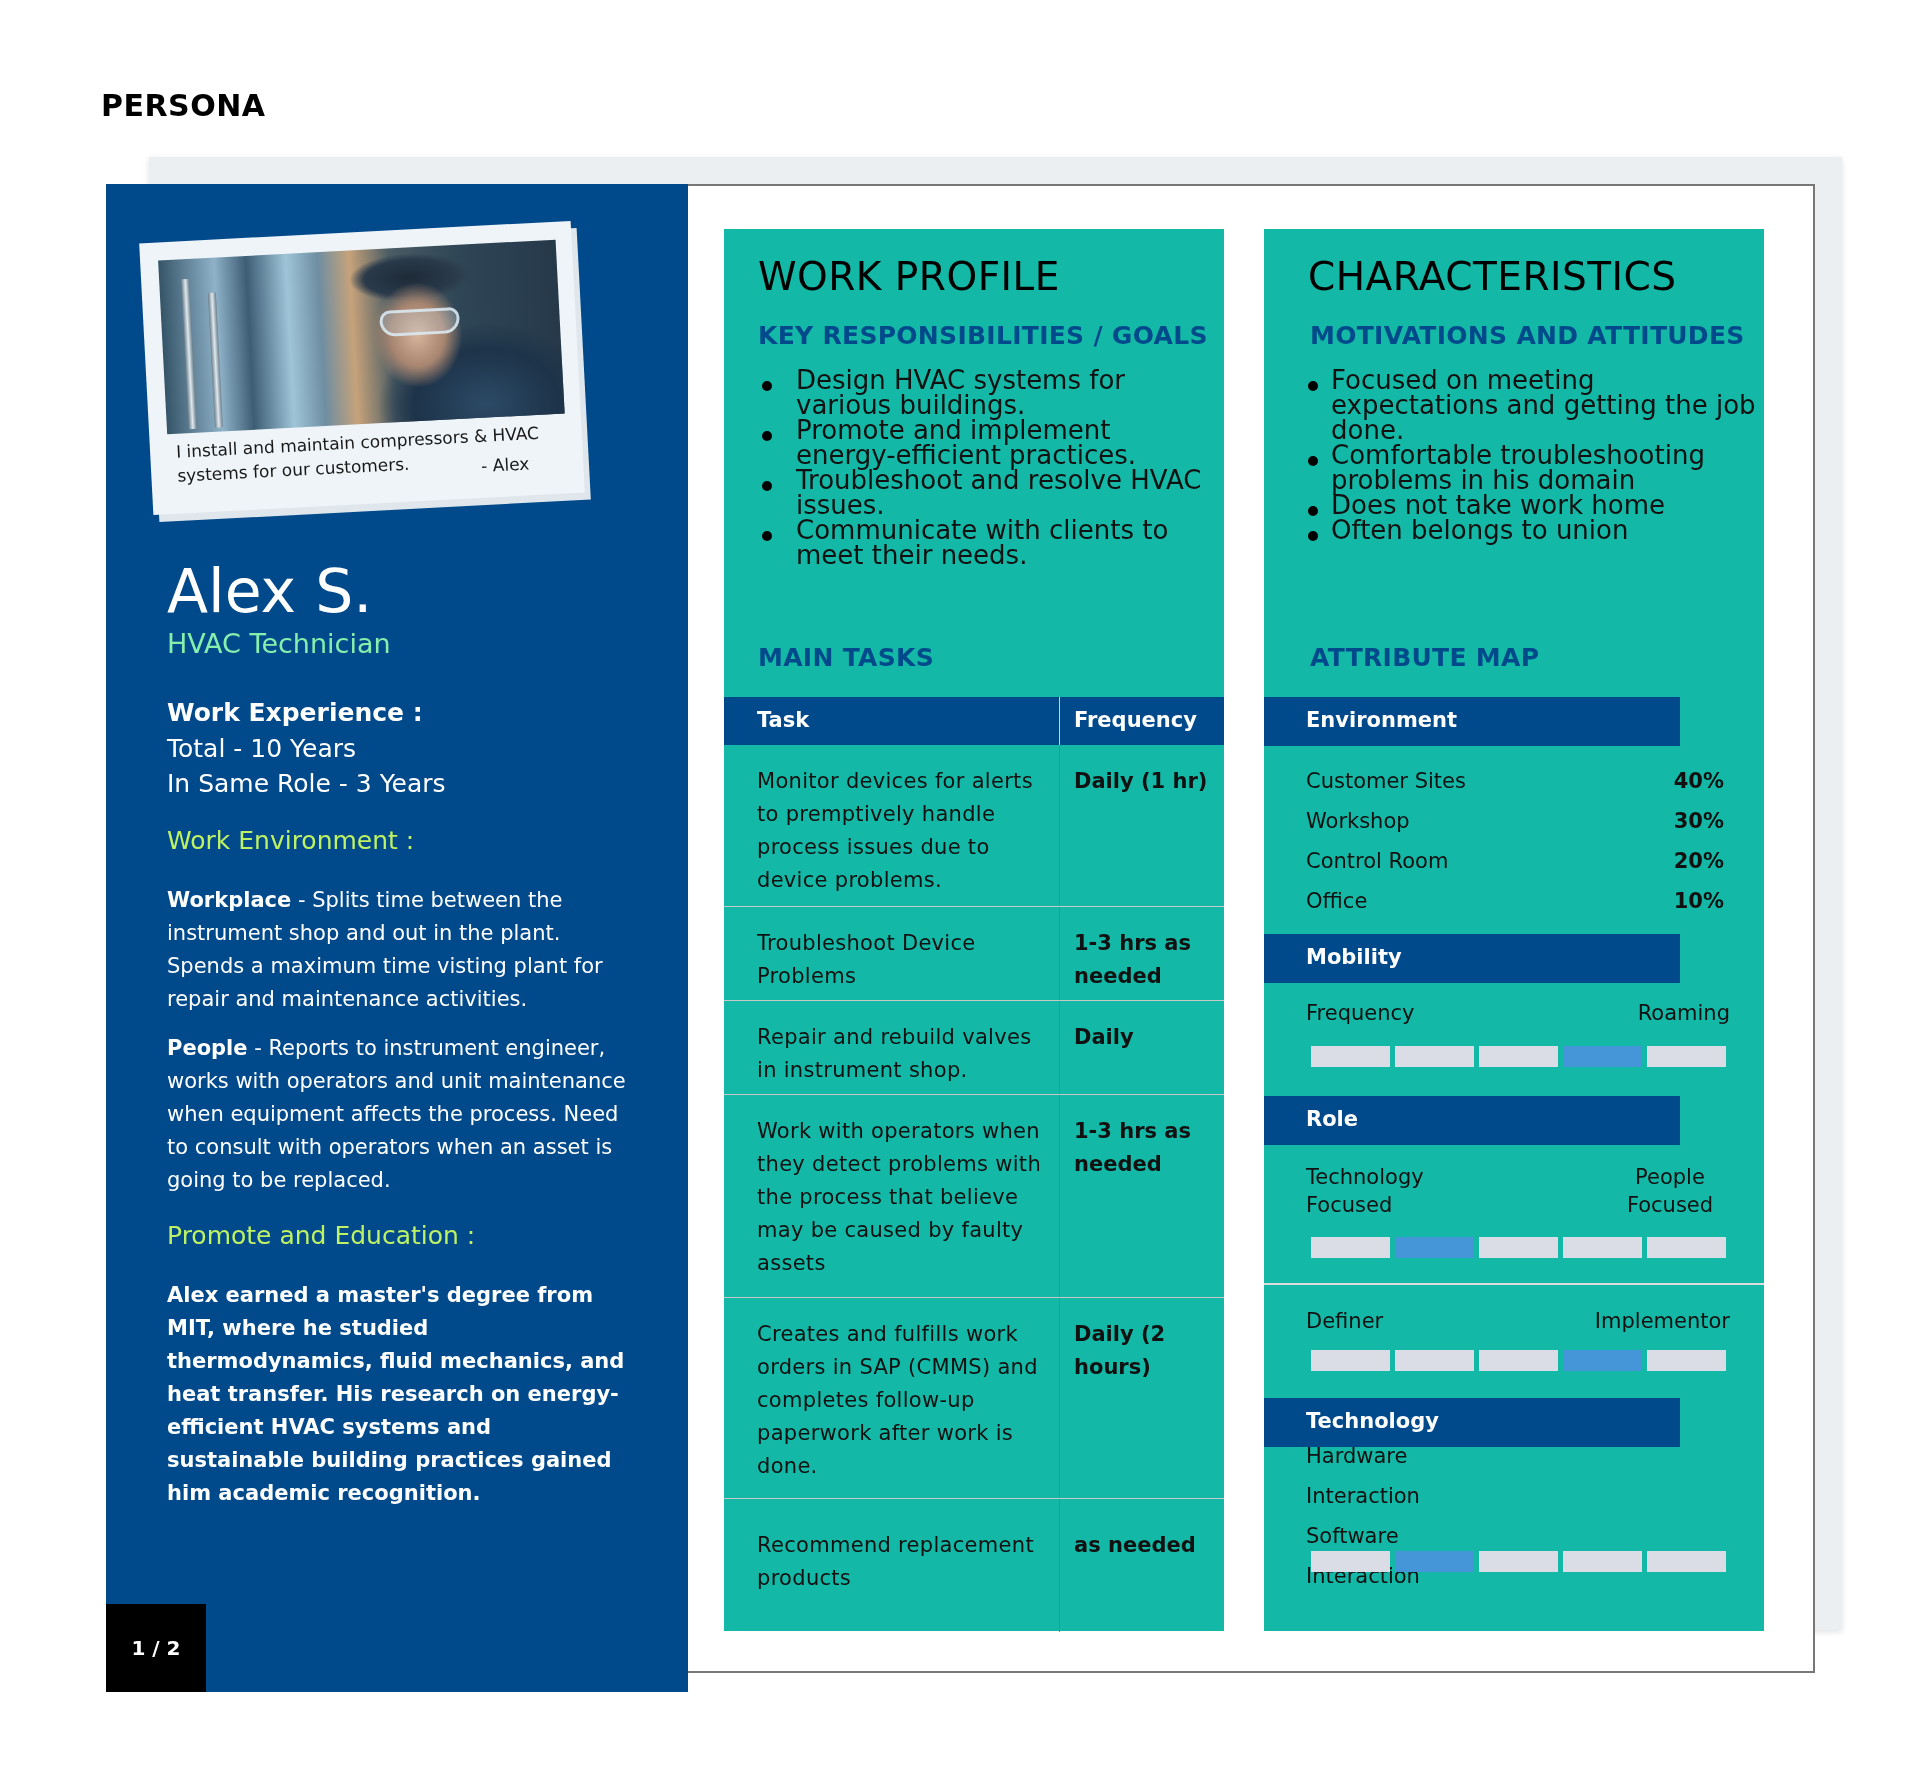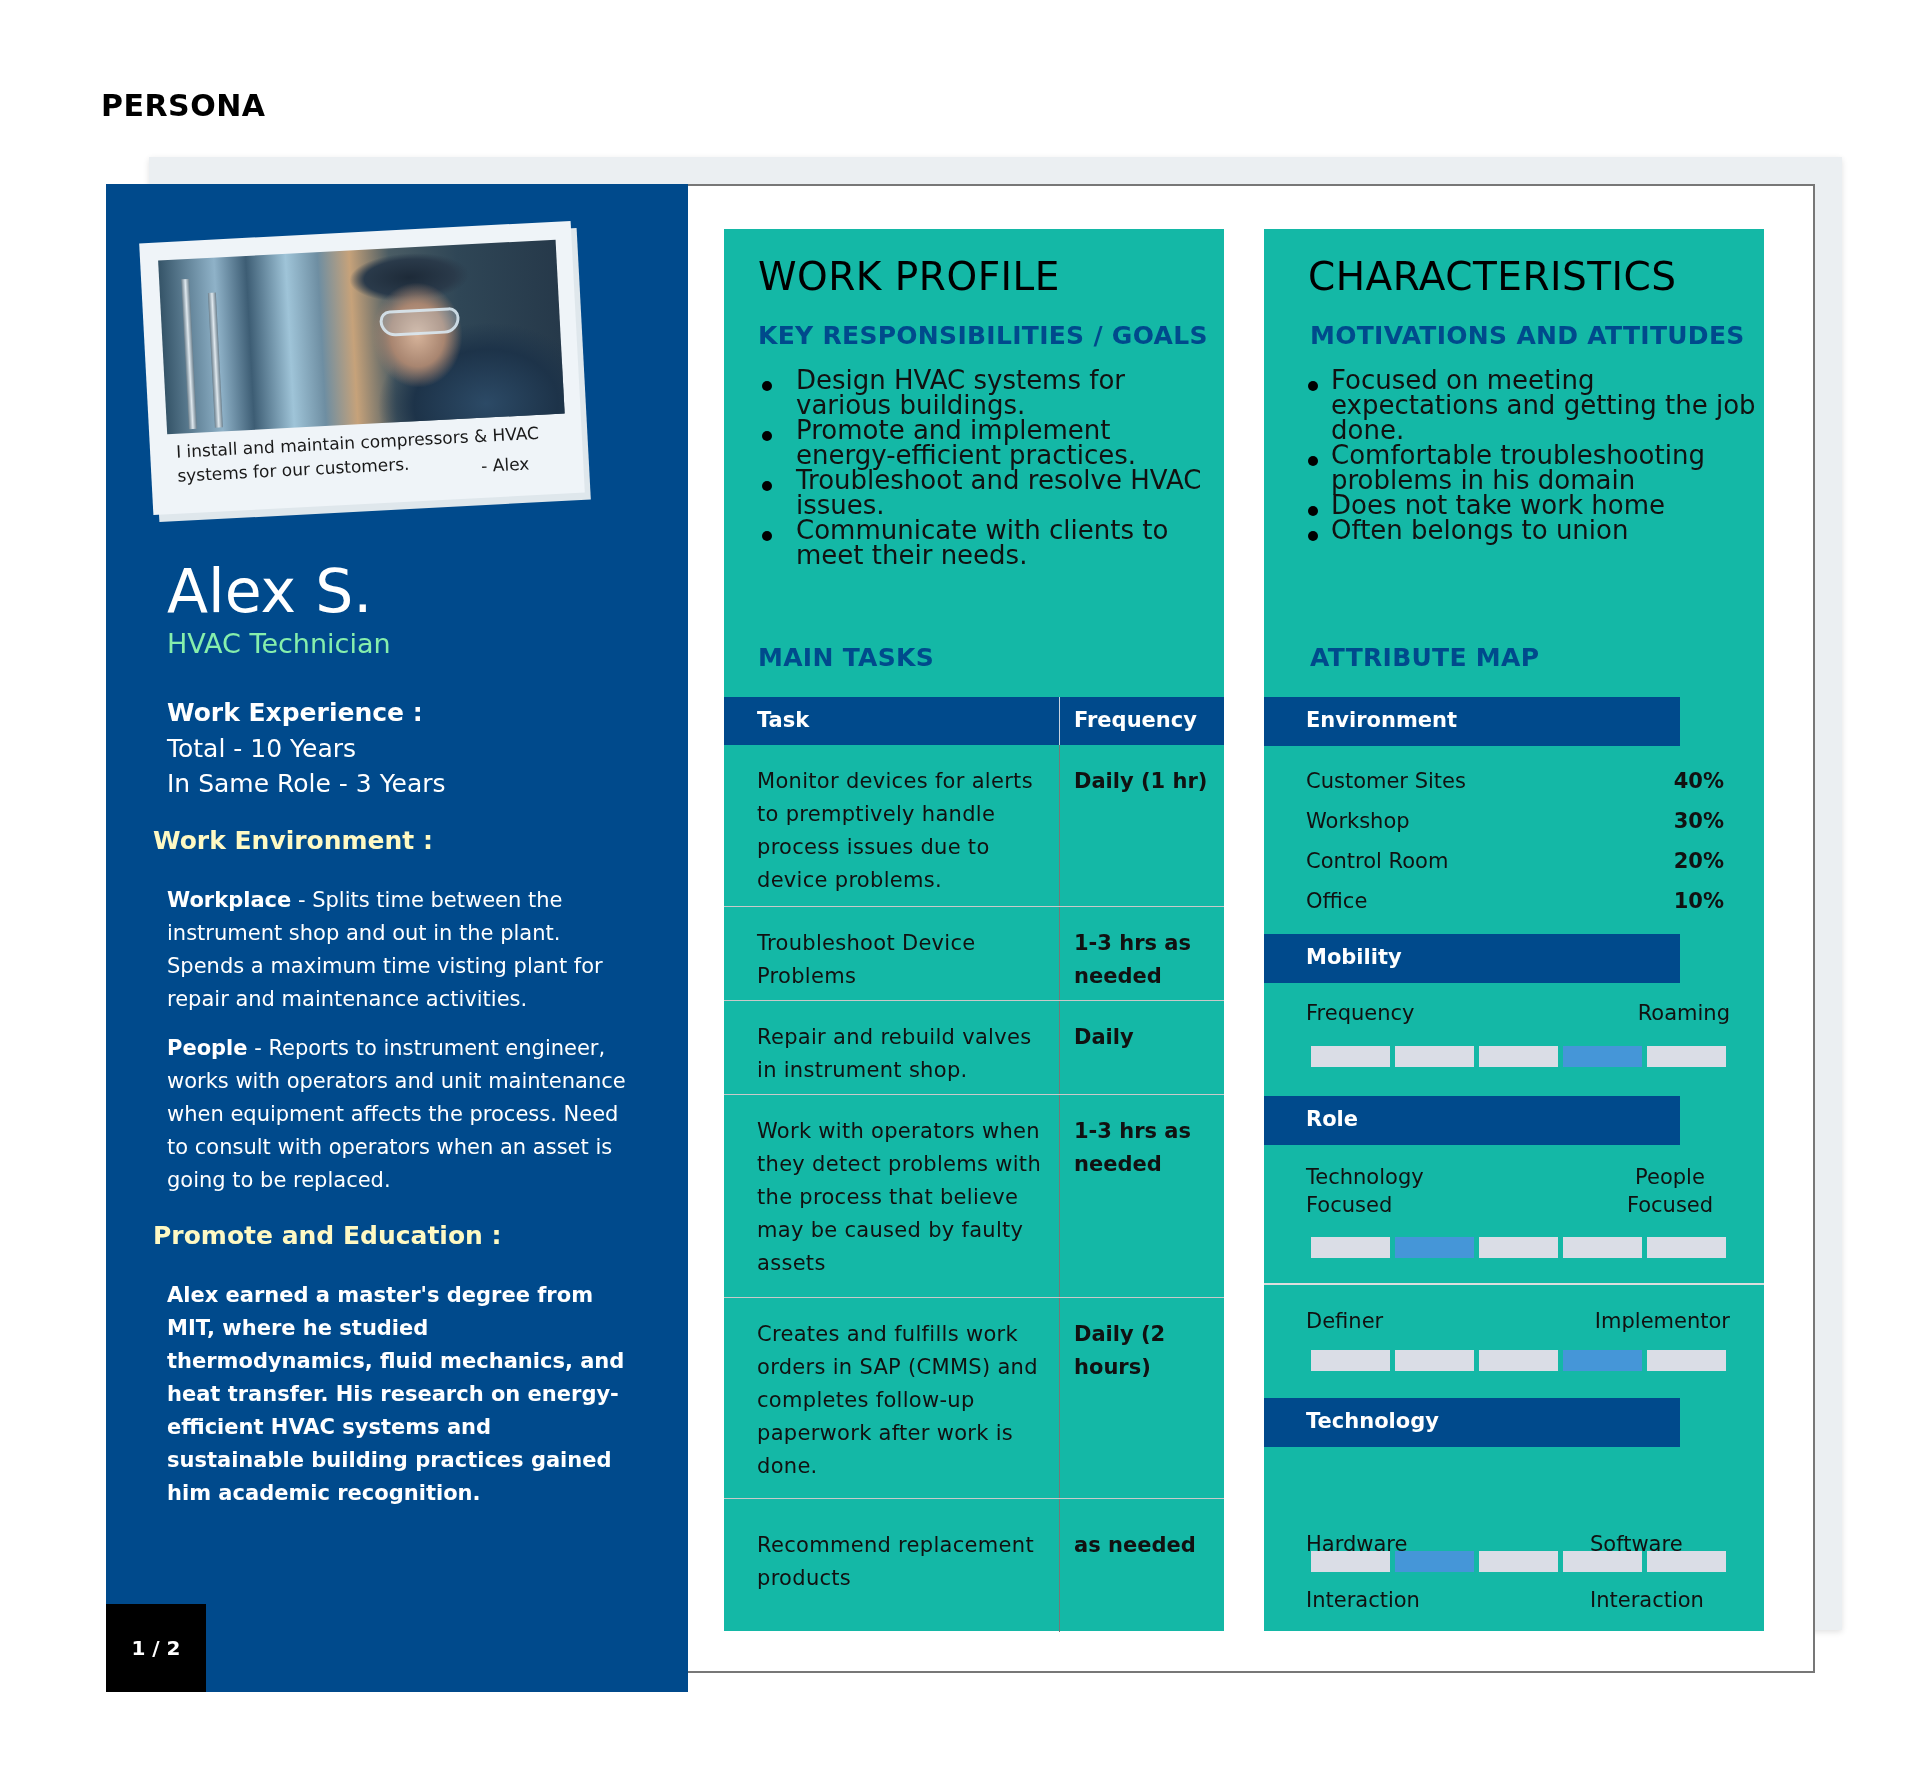--- a/index.html
+++ b/index.html
@@ -25,21 +25,21 @@
     overflow: hidden; }
   .photo .goggles { position: absolute; left: 218px; top: 62px; width: 80px; height: 26px; border: 3px solid rgba(220,235,245,0.85); border-radius: 12px 12px 18px 18px; background: rgba(200,225,240,0.25); }
   .photo .pipe { position: absolute; width: 8px; background: linear-gradient(90deg,#6b7f8c,#dfe8ee,#6b7f8c); }
   .quote { left: 26px; top: 198px; width: 390px; font-size: 17px; line-height: 24px; color: #1a1a1a; }
   .quote-author { left: 330px; top: 230px; font-size: 17px; color: #1a1a1a; }
 
   .name { left: 61px; top: 372px; font-size: 60px; line-height: 70px; color: #fff; }
   .role { left: 61px; top: 444px; font-size: 27px; color: #86efac; }
   .exp-label { left: 61px; top: 514px; font-size: 25px; font-weight: bold; color: #fff; }
   .exp-line { left: 61px; font-size: 25px; color: #fff; }
-  .cyan-h { left: 47px; font-size: 25px; font-weight: bold; color: #fef9c3; }
+  .cyan-h { left: 61px; font-size: 25px; font-weight: normal; color: #bef264; }
   .para { left: 61px; width: 460px; font-size: 21px; line-height: 33px; color: #fff; }
   .para b { font-weight: bold; }
   .para-bold { font-weight: bold; }
   .page-badge { left: 0; top: 1420px; width: 100px; height: 88px; background: #000; color: #fff; font-size: 20px; font-weight: bold; display: flex; align-items: center; justify-content: center; }
 
   
   .card { background: #14b8a6; }
   .card-1 { left: 724px; top: 229px; width: 500px; height: 1402px; }
   .card-2 { left: 1264px; top: 229px; width: 500px; height: 1402px; }
   .card-title { left: 34px; top: 25px; font-size: 39px; color: #000; letter-spacing: 0.5px; }
@@ -215,21 +215,21 @@
   </div>
   <div class="abs scale-bar" style="top:1121px;">
     <div class="seg"></div>
     <div class="seg"></div>
     <div class="seg"></div>
     <div class="seg on"></div>
     <div class="seg"></div>
   </div>
 
   <div class="abs attr-head" style="top:1169px;">Technology</div>
-  <div class="abs scale-labels" style="top:1287px;line-height:56px;">
+  <div class="abs scale-labels" style="top:1207px;line-height:40px;flex-direction:column;">
     <span style="width:150px;">Hardware Interaction</span>
     <span style="width:150px;text-align:left;margin-right:-10px;">Software Interaction</span>
   </div>
   <div class="abs scale-bar" style="top:1322px;">
     <div class="seg"></div>
     <div class="seg on"></div>
     <div class="seg"></div>
     <div class="seg"></div>
     <div class="seg"></div>
   </div>

